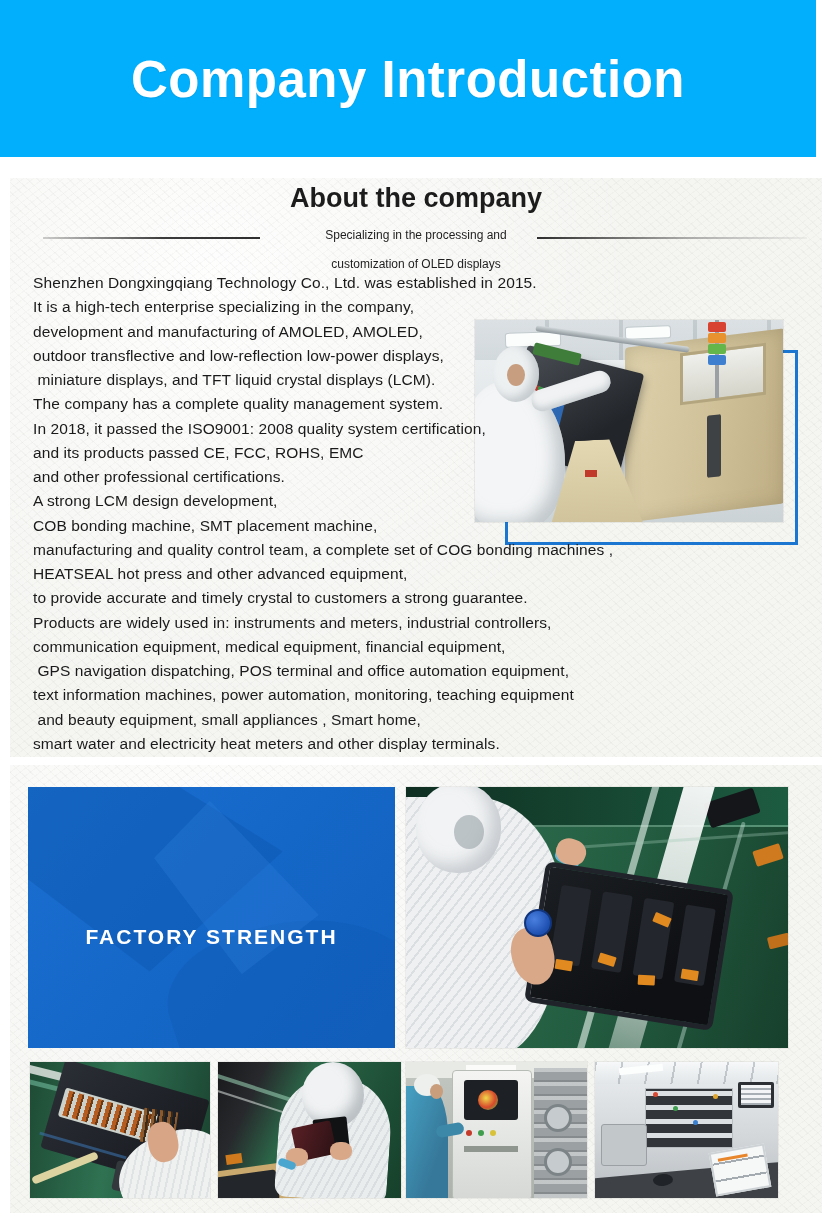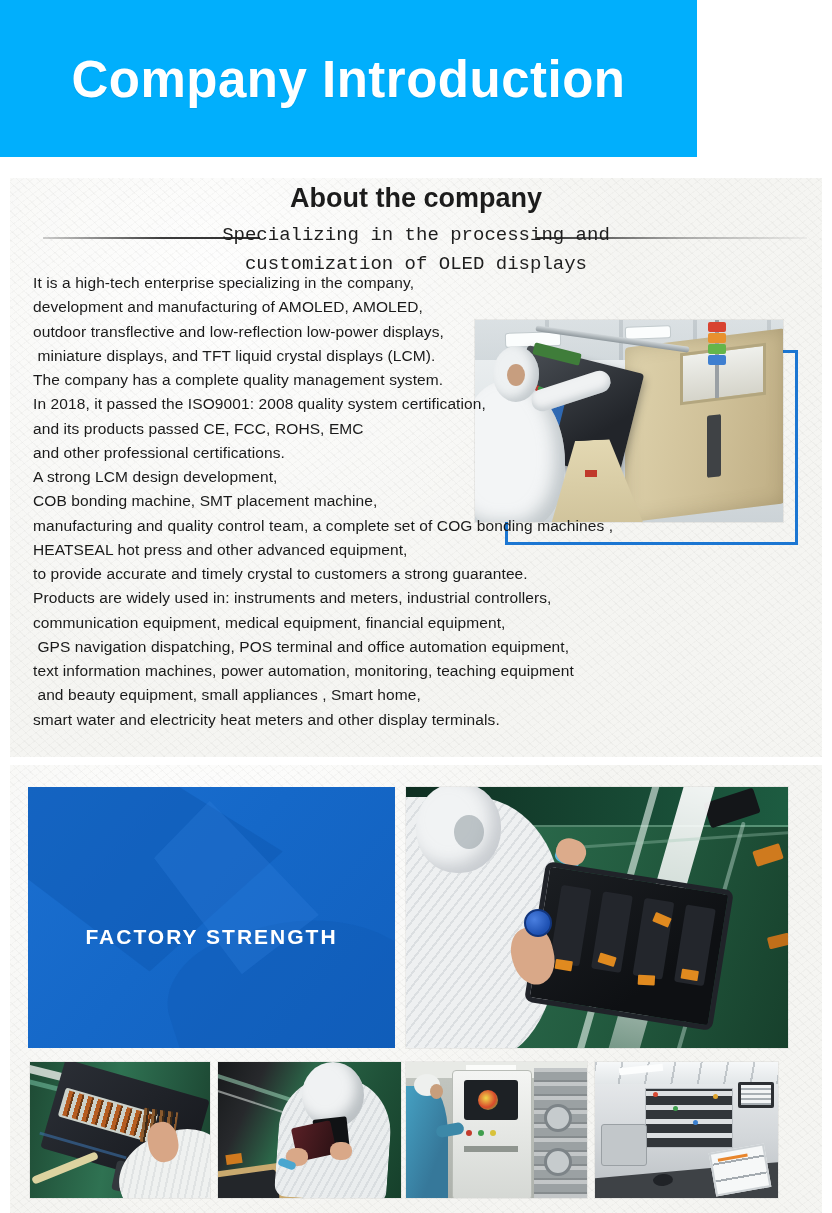--- a/index.html
+++ b/index.html
@@ -11,39 +11,38 @@
   
   .tex{
     background-color:#f5f5f2;
     background-image:
       repeating-linear-gradient(43deg, rgba(120,120,115,0.05) 0 1px, transparent 1px 7px),
       repeating-linear-gradient(-37deg, rgba(120,120,115,0.045) 0 1px, transparent 1px 6px),
       radial-gradient(circle at 25% 18%, rgba(255,255,255,0.9), rgba(255,255,255,0) 55%);
   }
   
   .banner{
-    position:absolute;left:0;top:0;width:684px;height:157px;
+    position:absolute;left:0;top:0;width:816px;height:157px;
     background:#01AFFC;
-    padding-left:13px;
   }
   .banner h1{
     margin:0;position:absolute;left:0;top:50px;width:100%;
     text-align:center;color:#ffffff;font-size:51px;font-weight:bold;
     letter-spacing:0.5px;line-height:60px;
     text-shadow:0 1px 1px rgba(0,60,110,0.12);
   }
   
   .about{position:absolute;left:10px;top:178px;width:812px;height:579px;}
   .about h2{
     margin:0;position:absolute;left:0;top:4px;width:100%;text-align:center;
     font-size:27px;font-weight:bold;color:#1c1c1c;line-height:33px;
   }
   .subtitle{
     position:absolute;left:0;top:43px;width:100%;text-align:center;
-    font-size:19px;color:#1e1e1e;line-height:29px;font-family:Liberation Mono, monospace;
+    font-size:12px;color:#1e1e1e;line-height:29px;
   }
   .divider{position:absolute;top:59px;height:2px;}
   .divider-left{left:33px;width:217px;
     background:linear-gradient(to right, rgba(70,70,70,0.25), #3c3c3c 55%, #2e2e2e);}
   .divider-right{left:527px;width:270px;
     background:linear-gradient(to right, #2e2e2e, rgba(80,80,80,0.45) 55%, rgba(120,120,120,0.08));}
   .paragraph{position:absolute;left:23px;top:93px;width:660px;z-index:3;}
   .pline{
     white-space:pre;font-size:15.5px;line-height:24.25px;color:#1a1a1a;
     letter-spacing:0.1px;
@@ -320,20 +319,21 @@
       <div class="cp-pcb"></div>
       <div class="cp-worker"></div>
       <div class="cp-head"></div>
       <div class="cp-face"></div>
       <div class="cp-arm"></div>
       <div class="cp-pedestal"></div>
       <div class="cp-pedestal-label"></div>
     </div>
 
     <div class="paragraph">
+      <div class="pline">Shenzhen Dongxingqiang Technology Co., Ltd. was established in 2015.</div>
       <div class="pline">It is a high-tech enterprise specializing in the company,</div>
       <div class="pline">development and manufacturing of AMOLED, AMOLED,</div>
       <div class="pline">outdoor transflective and low-reflection low-power displays,</div>
       <div class="pline"> miniature displays, and TFT liquid crystal displays (LCM).</div>
       <div class="pline">The company has a complete quality management system.</div>
       <div class="pline">In 2018, it passed the ISO9001: 2008 quality system certification,</div>
       <div class="pline">and its products passed CE, FCC, ROHS, EMC</div>
       <div class="pline">and other professional certifications.</div>
       <div class="pline">A strong LCM design development,</div>
       <div class="pline">COB bonding machine, SMT placement machine,</div>

